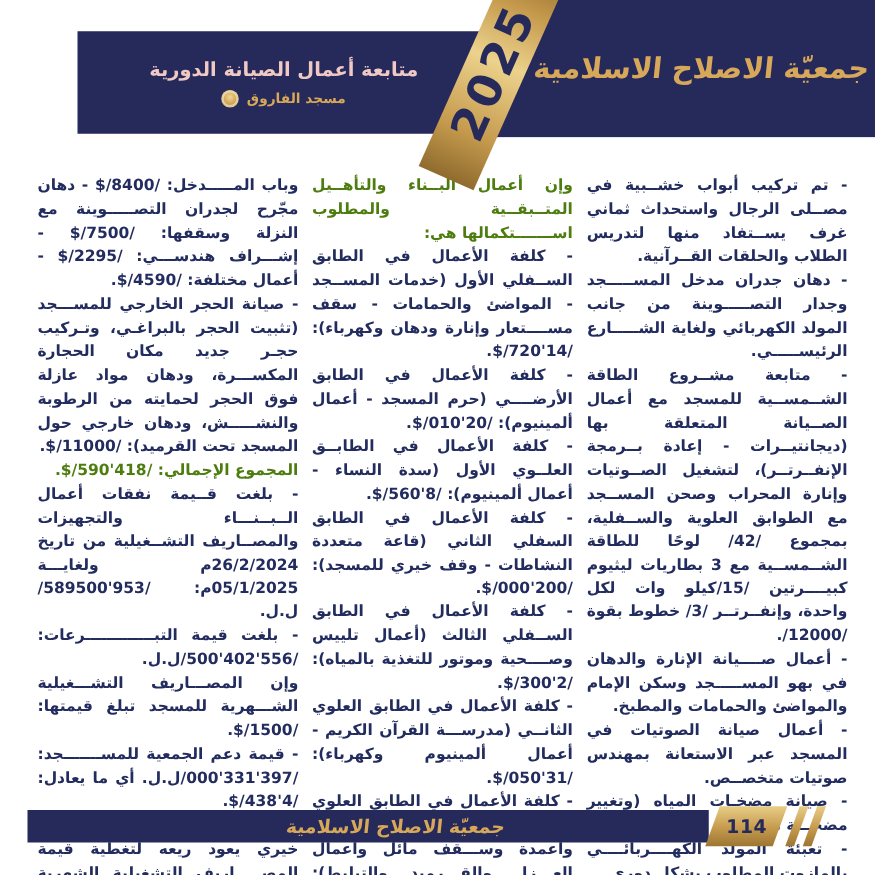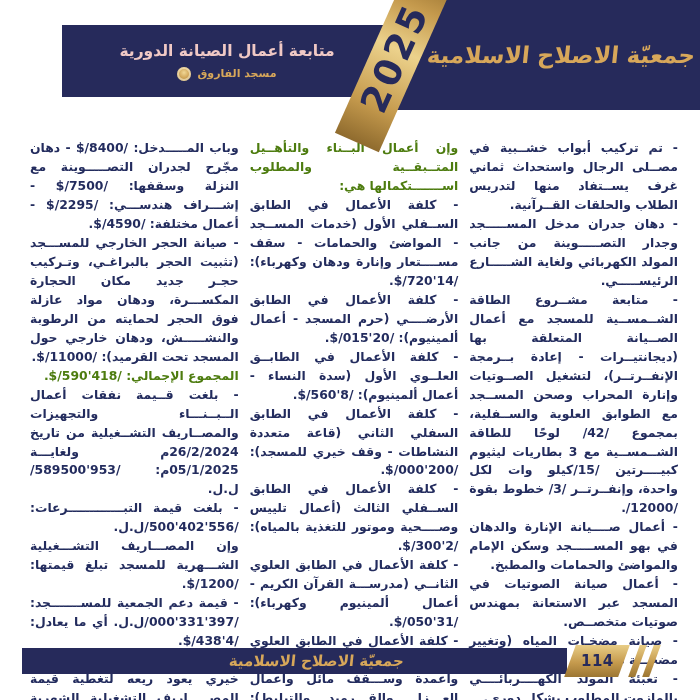--- a/index.html
+++ b/index.html
@@ -2,21 +2,21 @@
 <html lang="ar"><head>
 <meta charset="utf-8">
 <style>
   html,body{margin:0;padding:0;background:#e8e8e8;}
   .page{
     position:relative;width:700px;height:700px;background:#ffffff;
     overflow:hidden;font-family:"DejaVu Sans",sans-serif;margin:0 auto;
   }
   
   .hdr-left-box{
-    position:absolute;left:62px;top:25px;width:330px;height:72px;
+    position:absolute;left:62px;top:25px;width:330px;height:82px;
     background:#262a5b;z-index:1;
     display:flex;flex-direction:column;align-items:center;justify-content:center;gap:7px;
     direction:rtl;
   }
   .hdr-title1{color:#f0c9c5;font-size:15.5px;font-weight:bold;letter-spacing:0.2px;}
   .hdr-title2{color:#d7a75a;font-size:11px;font-weight:bold;display:flex;align-items:center;gap:6px;}
   .seal{
     display:inline-block;width:14px;height:14px;border-radius:50%;
     background:radial-gradient(circle at 50% 40%, #f1d795 0%, #d2a85c 45%, #9c7633 100%);
     box-shadow:inset 0 0 0 2px rgba(255,248,220,.55);
@@ -107,36 +107,36 @@
       <p>- أعمال صــــيانة الإنارة والدهان في بهو المســـــجد وسكن الإمام والمواضئ والحمامات والمطبخ.</p>
       <p>- أعمال صيانة الصوتيات في المسجد عبر الاستعانة بمهندس صوتيات متخصــص.</p>
       <p>- صيانة مضخـات المياه (وتغيير مضخـــة معطلة).</p>
       <p>- تعبئة المولد الكهــــربائــــي بالمازوت المطلوب بشكل دوري.</p>
 
     </section>
 
     <section class="col">
       <p class="red">وإن أعمال البــناء والتأهــيل المتــبقــية والمطلوب اســـــــتكمالها هي:</p>
       <p>- كلفة الأعمال في الطابق الســفلي الأول (خدمات المســجد - المواضئ والحمامات - سقف مســــتعار وإنارة ودهان وكهرباء): /14'720/$.</p>
-      <p>- كلفة الأعمال في الطابق الأرضــــي (حرم المسجد - أعمال ألمينيوم): /20'015/$.</p>
+      <p>- كلفة الأعمال في الطابق الأرضــــي (حرم المسجد - أعمال ألمينيوم): /20'010/$.</p>
       <p>- كلفة الأعمال في الطابــق العلــوي الأول (سدة النساء - أعمال ألمينيوم): /8'560/$.</p>
       <p>- كلفة الأعمال في الطابق السفلي الثاني (قاعة متعددة النشاطات - وقف خيري للمسجد): /200'000/$.</p>
       <p>- كلفة الأعمال في الطابق الســفلي الثالث (أعمال تلييس وصــــحية وموتور للتغذية بالمياه): /2'300/$.</p>
       <p>- كلفة الأعمال في الطابق العلوي الثانــي (مدرســـة القرآن الكريم - أعمال ألمينيوم وكهرباء): /31'050/$.</p>
       <p>- كلفة الأعمال في الطابق العلوي الــثالث (الجمالون - أعمال باطون وأعمدة وســـقف مائل وأعمال العـــزل والقـــرميد والتبليط): /114'885/$.</p>
 
     </section>
 
     <section class="col">
       <p>وباب المـــــدخل: /8400/$ - دهان مجّرح لجدران التصـــــوينة مع النزلة وسقفها: /7500/$ - إشـــراف هندســـي: /2295/$ - أعمال مختلفة: /4590/$.</p>
       <p>- صيانة الحجر الخارجي للمســـجد (تثبيت الحجر بالبراغـي، وتـركيب حجـر جديد مكان الحجارة المكســـرة، ودهان مواد عازلة فوق الحجر لحمايته من الرطوبة والنشـــــش، ودهان خارجي حول المسجد تحت القرميد): /11000/$.</p>
       <p class="red">المجموع الإجمالي: /418'590/$.</p>
       <p>- بلغت قــيمة نفقات أعمال الــبــنـــاء والتجهيزات والمصــاريف التشــغيلية من تاريخ 26/2/2024م ولغايـــة 05/1/2025م: /953'589500/ل.ل.</p>
       <p>- بلغت قيمة التبـــــــــــــرعات: /556'402'500/ل.ل.</p>
-      <p>وإن المصـــاريف التشـــغيلية الشـــهرية للمسجد تبلغ قيمتها: /1200/$.</p>
+      <p>وإن المصـــاريف التشـــغيلية الشـــهرية للمسجد تبلغ قيمتها: /1500/$.</p>
       <p>- قيمة دعم الجمعية للمســـــــجد: /397'331'000/ل.ل. أي ما يعادل: /4'438/$.</p>
       <p>وتســـعى الجمعية إلى تأمين وقف خيري يعود ريعه لتغطية قيمة المصـــــاريف التشغيلية الشهرية للمسجد.</p>
     </section>
 
   </main>
 
   <footer>
     <div class="footer-band">
       <div class="footer-org">جمعيّة الاصلاح الاسلامية</div>
     </div>

